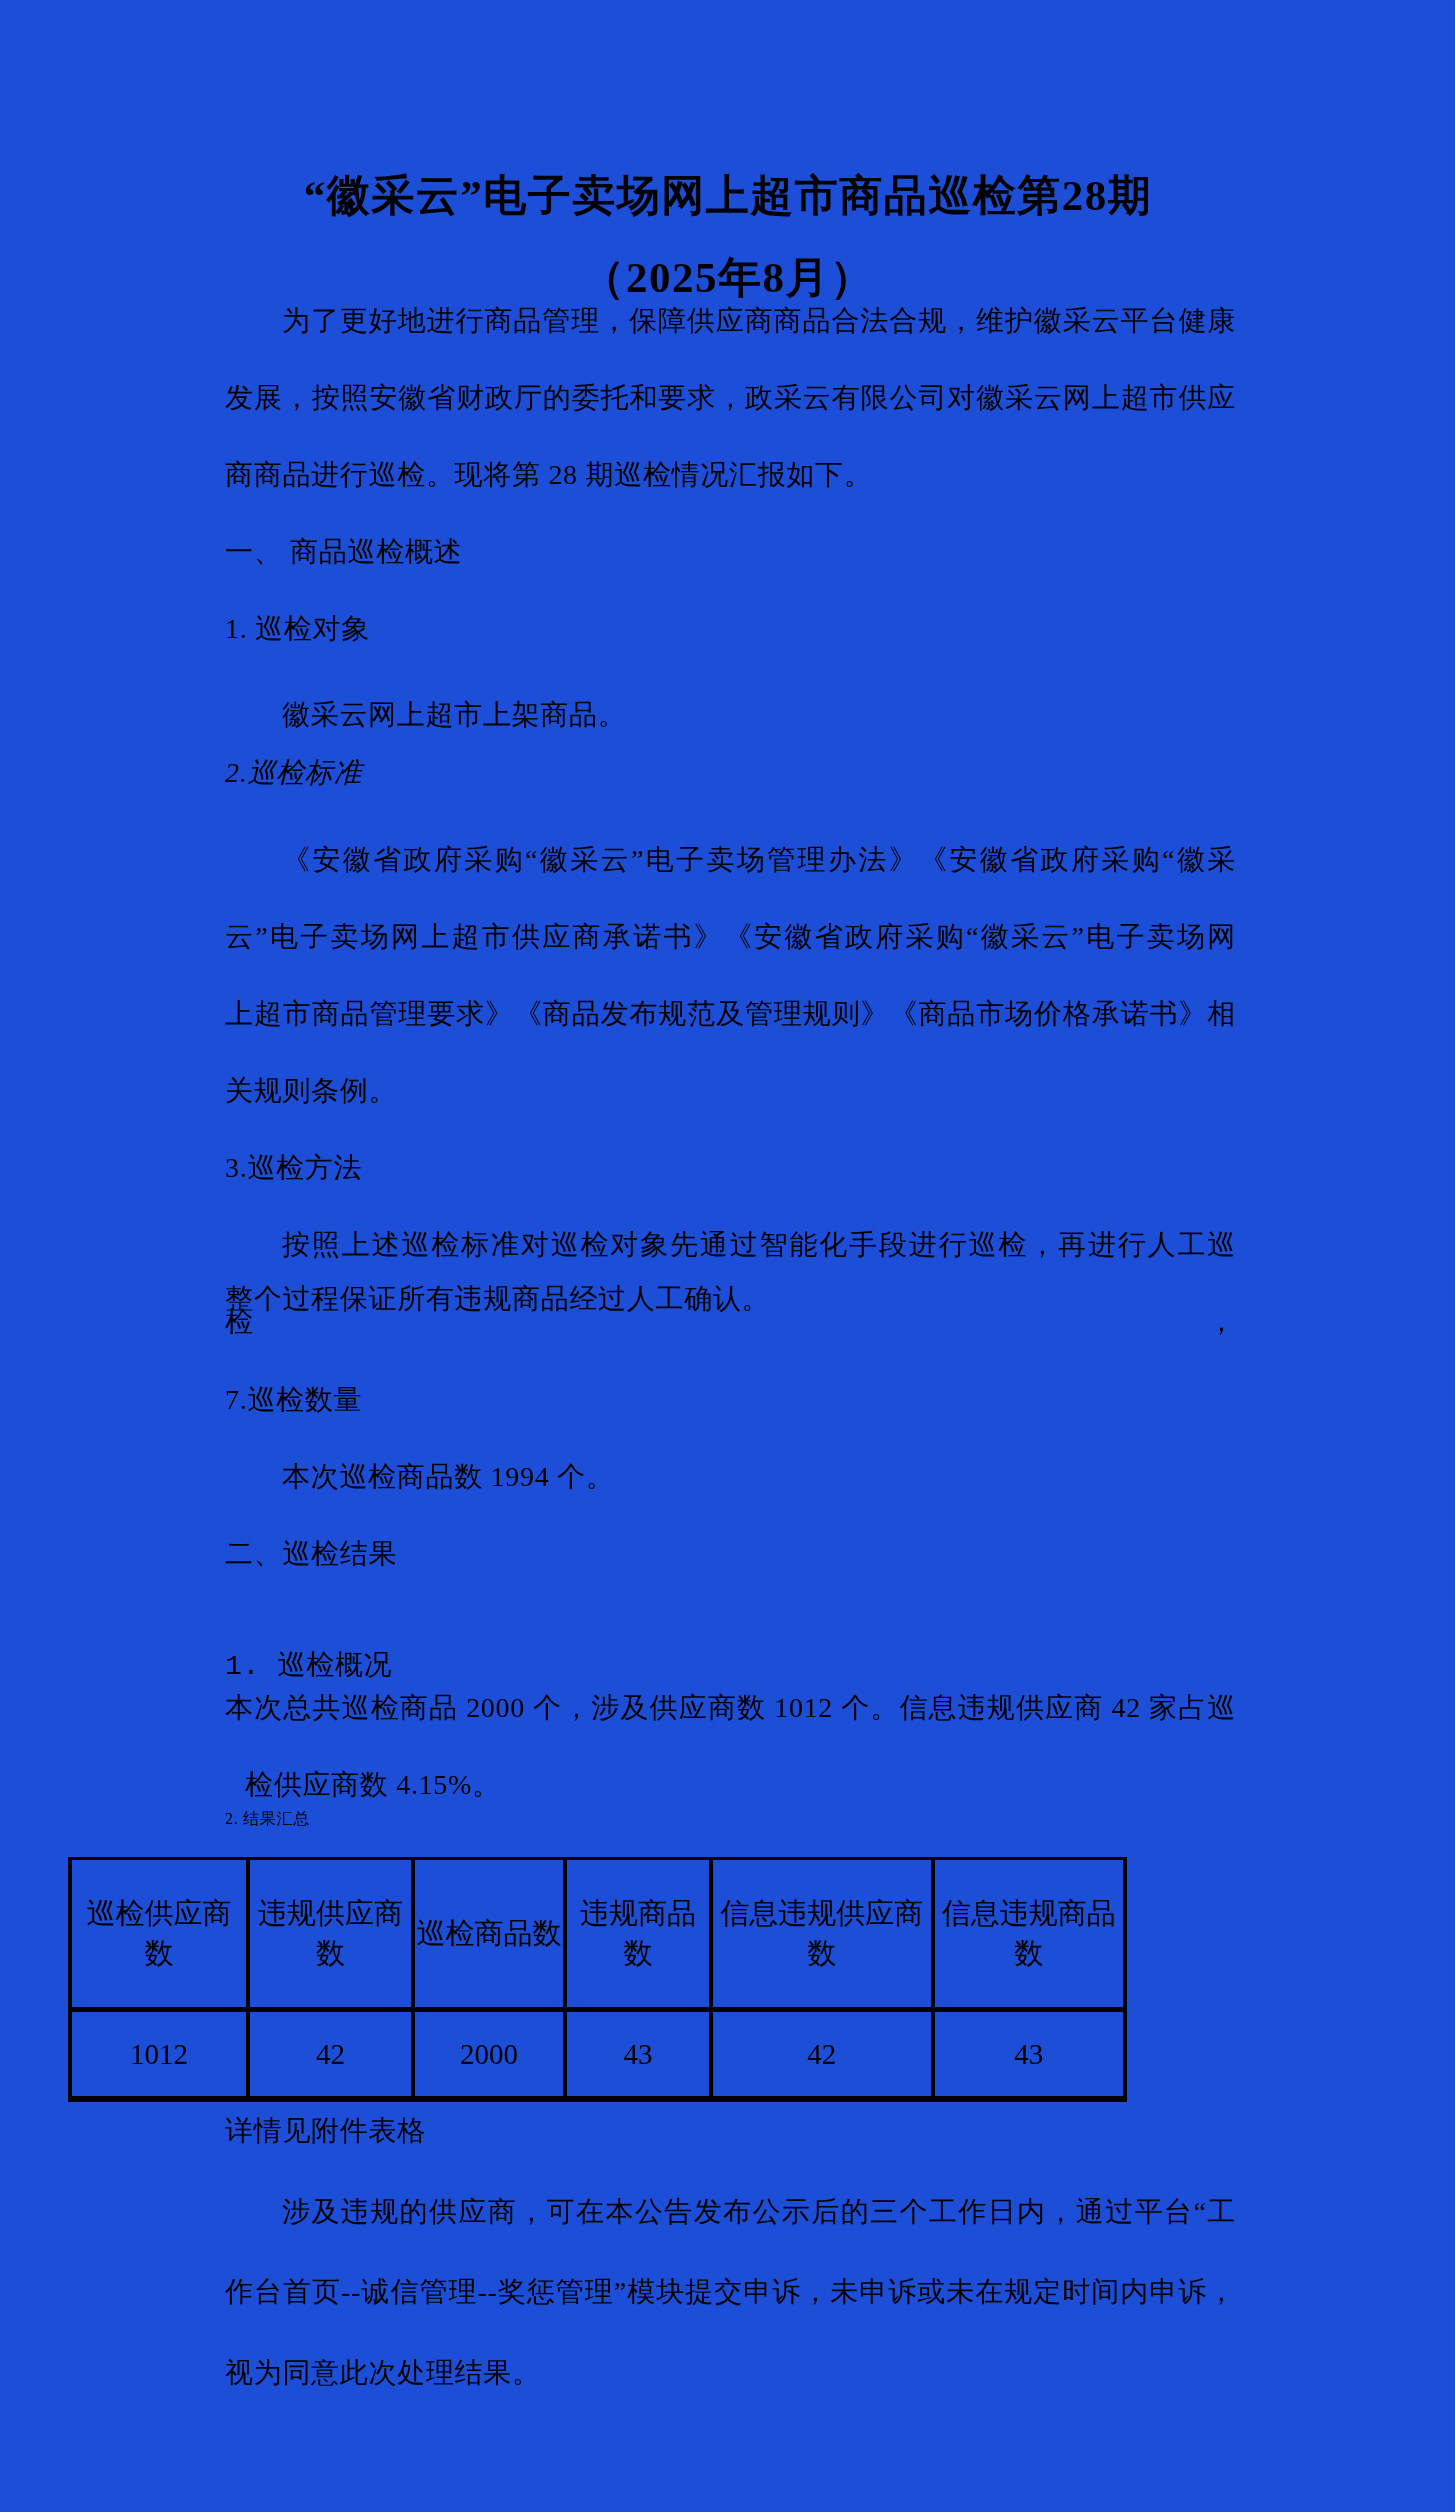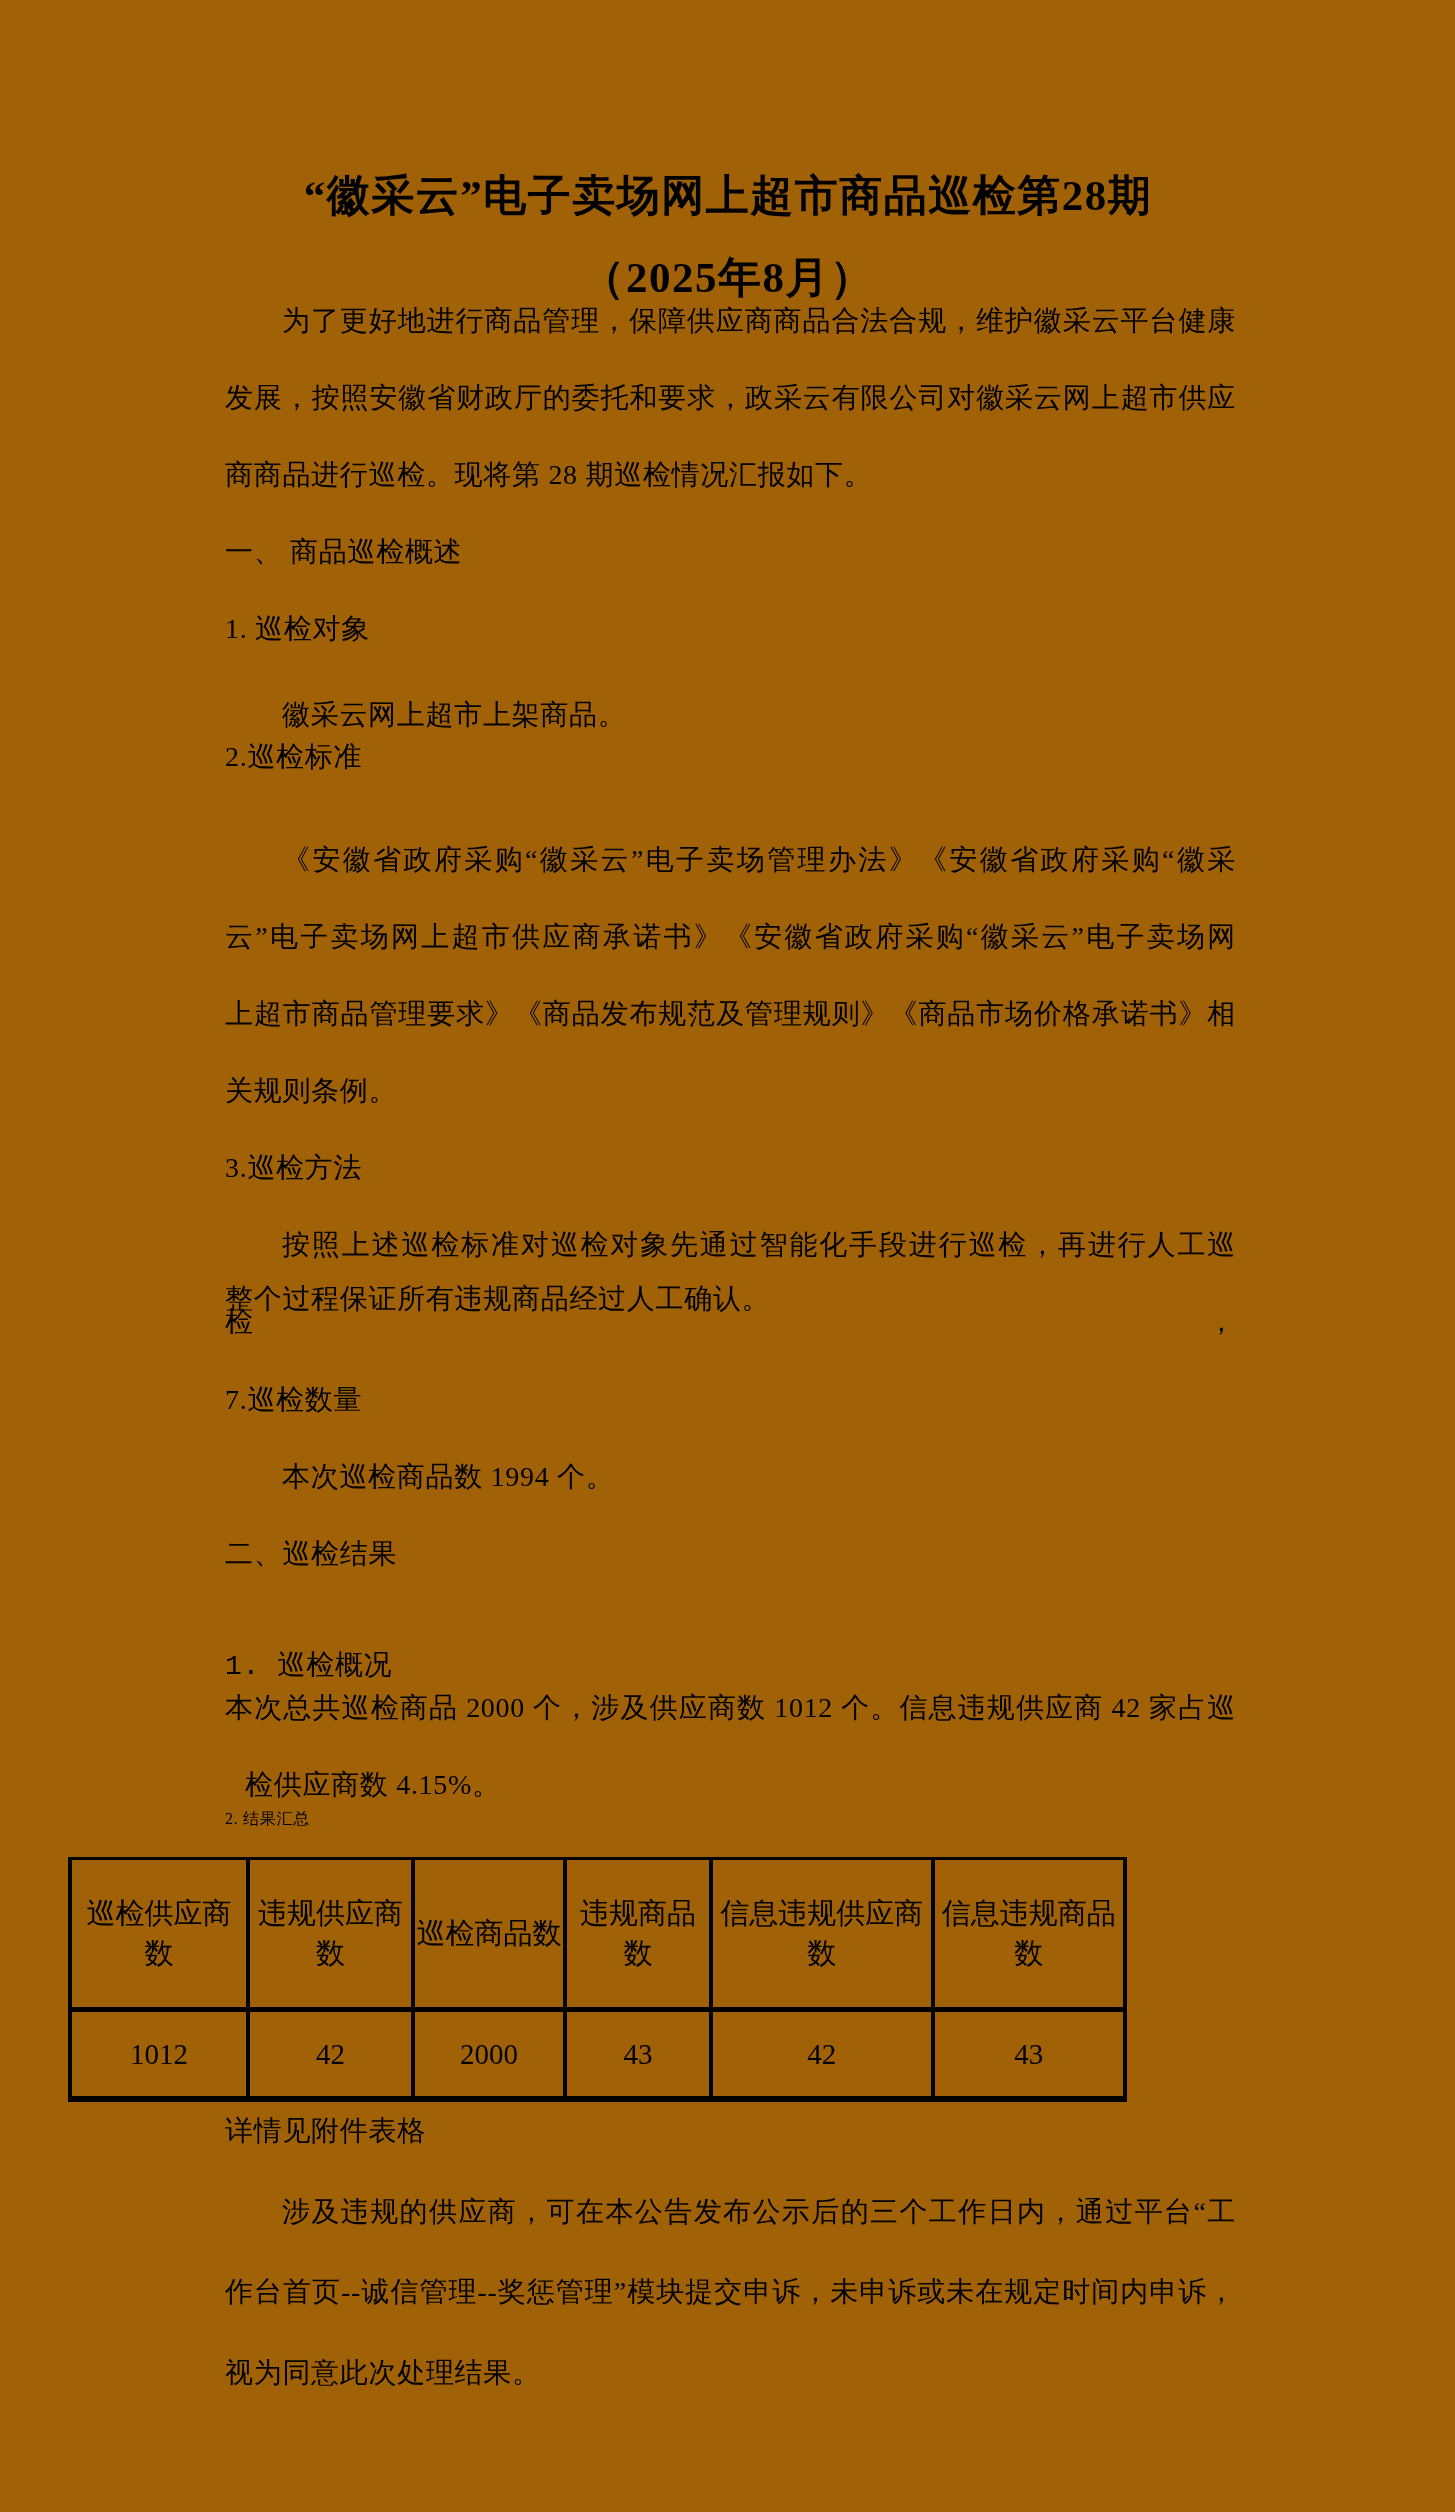--- a/index.html
+++ b/index.html
@@ -4,21 +4,21 @@
 <style>
   html, body {
     margin: 0;
     padding: 0;
     background: #ffffff;
   }
   .page {
     position: relative;
     width: 1456px;
     height: 2512px;
-    background: #a16207;
+    background: #1d4ed8;
     color: #000000;
     font-family: "Liberation Serif", "DejaVu Serif", serif;
     overflow: hidden;
   }
   .doc-title {
     position: absolute;
     top: 126px;
     left: 0;
     width: 100%;
     text-align: center;
@@ -102,21 +102,21 @@
     <span class="title-line">（2025年8月）</span>
   </h1>
 
   <div id="body-lines">
       <div class="doc-line indent justify" style="top: 0px;">为了更好地进行商品管理，保障供应商商品合法合规，维护徽采云平台健康</div>
       <div class="doc-line justify" style="top: 77px;">发展，按照安徽省财政厅的委托和要求，政采云有限公司对徽采云网上超市供应</div>
       <div class="doc-line" style="top: 154px;">商商品进行巡检。现将第 28 期巡检情况汇报如下。</div>
       <div class="doc-line" style="top: 231px;">一、 商品巡检概述</div>
       <div class="doc-line" style="top: 308px;">1. 巡检对象</div>
       <div class="doc-line indent" style="top: 394px;">徽采云网上超市上架商品。</div>
-      <div class="doc-line" style="top: 436px;">2.巡检标准</div>
+      <div class="doc-line" style="top: 452px; font-style: italic;">2.巡检标准</div>
       <div class="doc-line indent justify" style="top: 539px;">《安徽省政府采购“徽采云”电子卖场管理办法》《安徽省政府采购“徽采</div>
       <div class="doc-line justify" style="top: 616px;">云”电子卖场网上超市供应商承诺书》《安徽省政府采购“徽采云”电子卖场网</div>
       <div class="doc-line justify" style="top: 693px;">上超市商品管理要求》《商品发布规范及管理规则》《商品市场价格承诺书》相</div>
       <div class="doc-line" style="top: 770px;">关规则条例。</div>
       <div class="doc-line" style="top: 847px;">3.巡检方法</div>
       <div class="doc-line indent justify" style="top: 924px;">按照上述巡检标准对巡检对象先通过智能化手段进行巡检，再进行人工巡检，</div>
       <div class="doc-line" style="top: 978px;">整个过程保证所有违规商品经过人工确认。</div>
       <div class="doc-line" style="top: 1079px;">7.巡检数量</div>
       <div class="doc-line indent" style="top: 1156px;">本次巡检商品数 1994 个。</div>
       <div class="doc-line" style="top: 1233px;">二、巡检结果</div>

